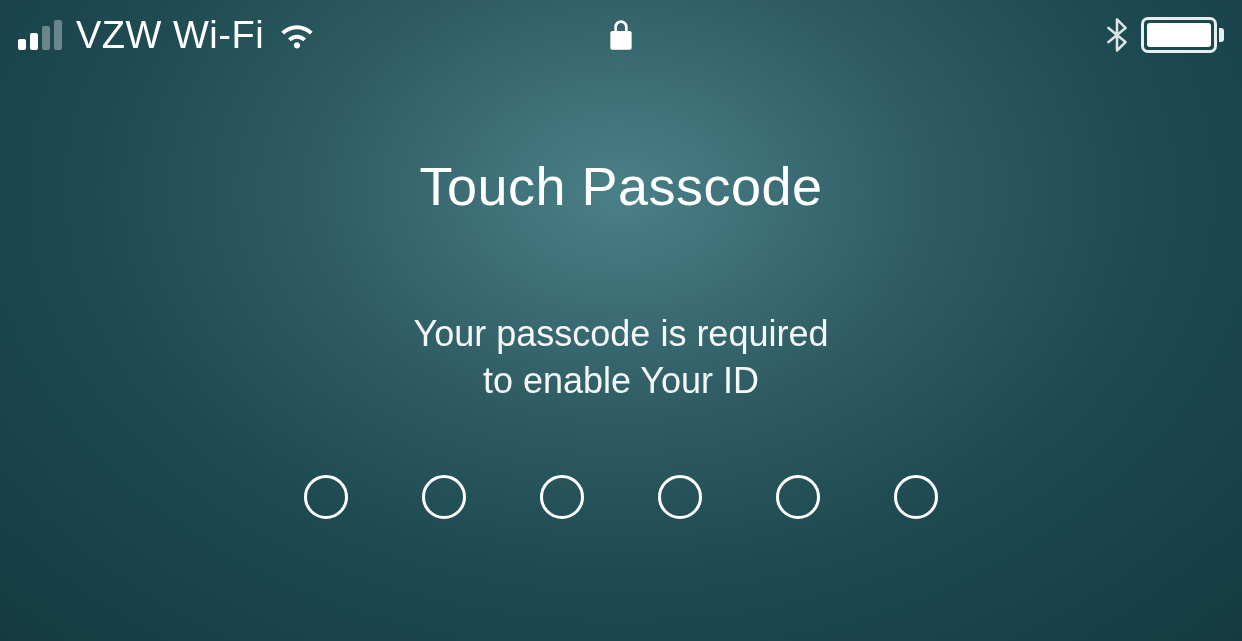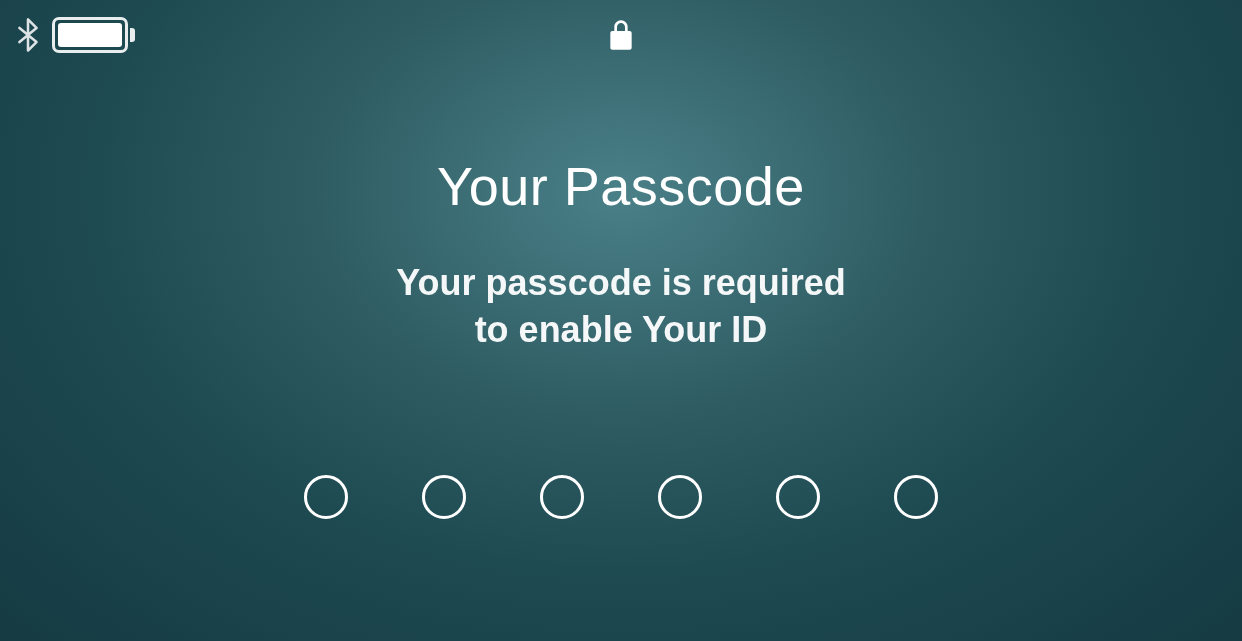--- a/index.html
+++ b/index.html
@@ -112,23 +112,23 @@
       flex-direction: column;
       align-items: center;
       text-align: center;
     }
     .title {
       font-size: 54px;
       font-weight: 400;
       letter-spacing: 0.5px;
     }
     .subtitle {
-      margin-top: 43px;
+      margin-top: 94px;
       font-size: 36px;
-      font-weight: 700;
+      font-weight: 400;
       line-height: 1.3;
       color: rgba(255,255,255,0.95);
     }
     .passcode-dots {
       position: absolute;
       top: 475px;
       left: 0;
       right: 0;
       display: flex;
       justify-content: center;
@@ -139,20 +139,34 @@
       height: 44px;
       border: 3px solid #ffffff;
       border-radius: 50%;
       background: transparent;
     }
   </style>
 </head>
 <body>
 
 <div class="status-bar">
+  <div class="status-left">
+    <div class="signal-bars">
+      <div class="signal-bar"></div>
+      <div class="signal-bar"></div>
+      <div class="signal-bar"></div>
+      <div class="signal-bar"></div>
+    </div>
+    <div class="carrier-text">VZW Wi-Fi</div>
+    <div class="wifi-icon">
+      <svg viewBox="0 0 24 24" fill="#ffffff">
+        <path d="M12 20.5c1.1 0 2-.9 2-2s-.9-2-2-2-2 .9-2 2 .9 2 2 2zm-5.7-6.3l1.8 1.8C9.2 14.9 10.5 14.3 12 14.3s2.8.6 3.9 1.7l1.8-1.8C16.1 12.6 14.1 11.8 12 11.8s-4.1.8-5.7 2.4zM2.1 9.9l1.8 1.8C6.1 9.5 8.9 8.3 12 8.3s5.9 1.2 8.1 3.4l1.8-1.8C19.2 7.2 15.8 5.8 12 5.8S4.8 7.2 2.1 9.9z"></path>
+      </svg>
+    </div>
+  </div>
 
   <div class="status-center">
     <div class="lock-icon">
       <svg viewBox="0 0 18 24" fill="#ffffff">
         <path d="M14 9V6c0-2.76-2.24-5-5-5S4 3.24 4 6v3H2.5C1.67 9 1 9.67 1 10.5v11C1 22.33 1.67 23 2.5 23h13c.83 0 1.5-.67 1.5-1.5v-11C17 9.67 16.33 9 15.5 9H14zM6 6c0-1.66 1.34-3 3-3s3 1.34 3 3v3H6V6z"></path>
       </svg>
     </div>
   </div>
 
   <div class="status-right">
@@ -164,21 +178,21 @@
     <div class="battery">
       <div class="battery-body">
         <div class="battery-fill"></div>
       </div>
       <div class="battery-tip"></div>
     </div>
   </div>
 </div>
 
 <div class="content">
-  <div class="title">Your Passcode</div>
+  <div class="title">Touch Passcode</div>
   <div class="subtitle">
     <span>Your passcode is required</span><br>
     <span>to enable Your ID</span>
   </div>
 </div>
 
 <div class="passcode-dots">
   <div class="dot"></div>
   <div class="dot"></div>
   <div class="dot"></div>

